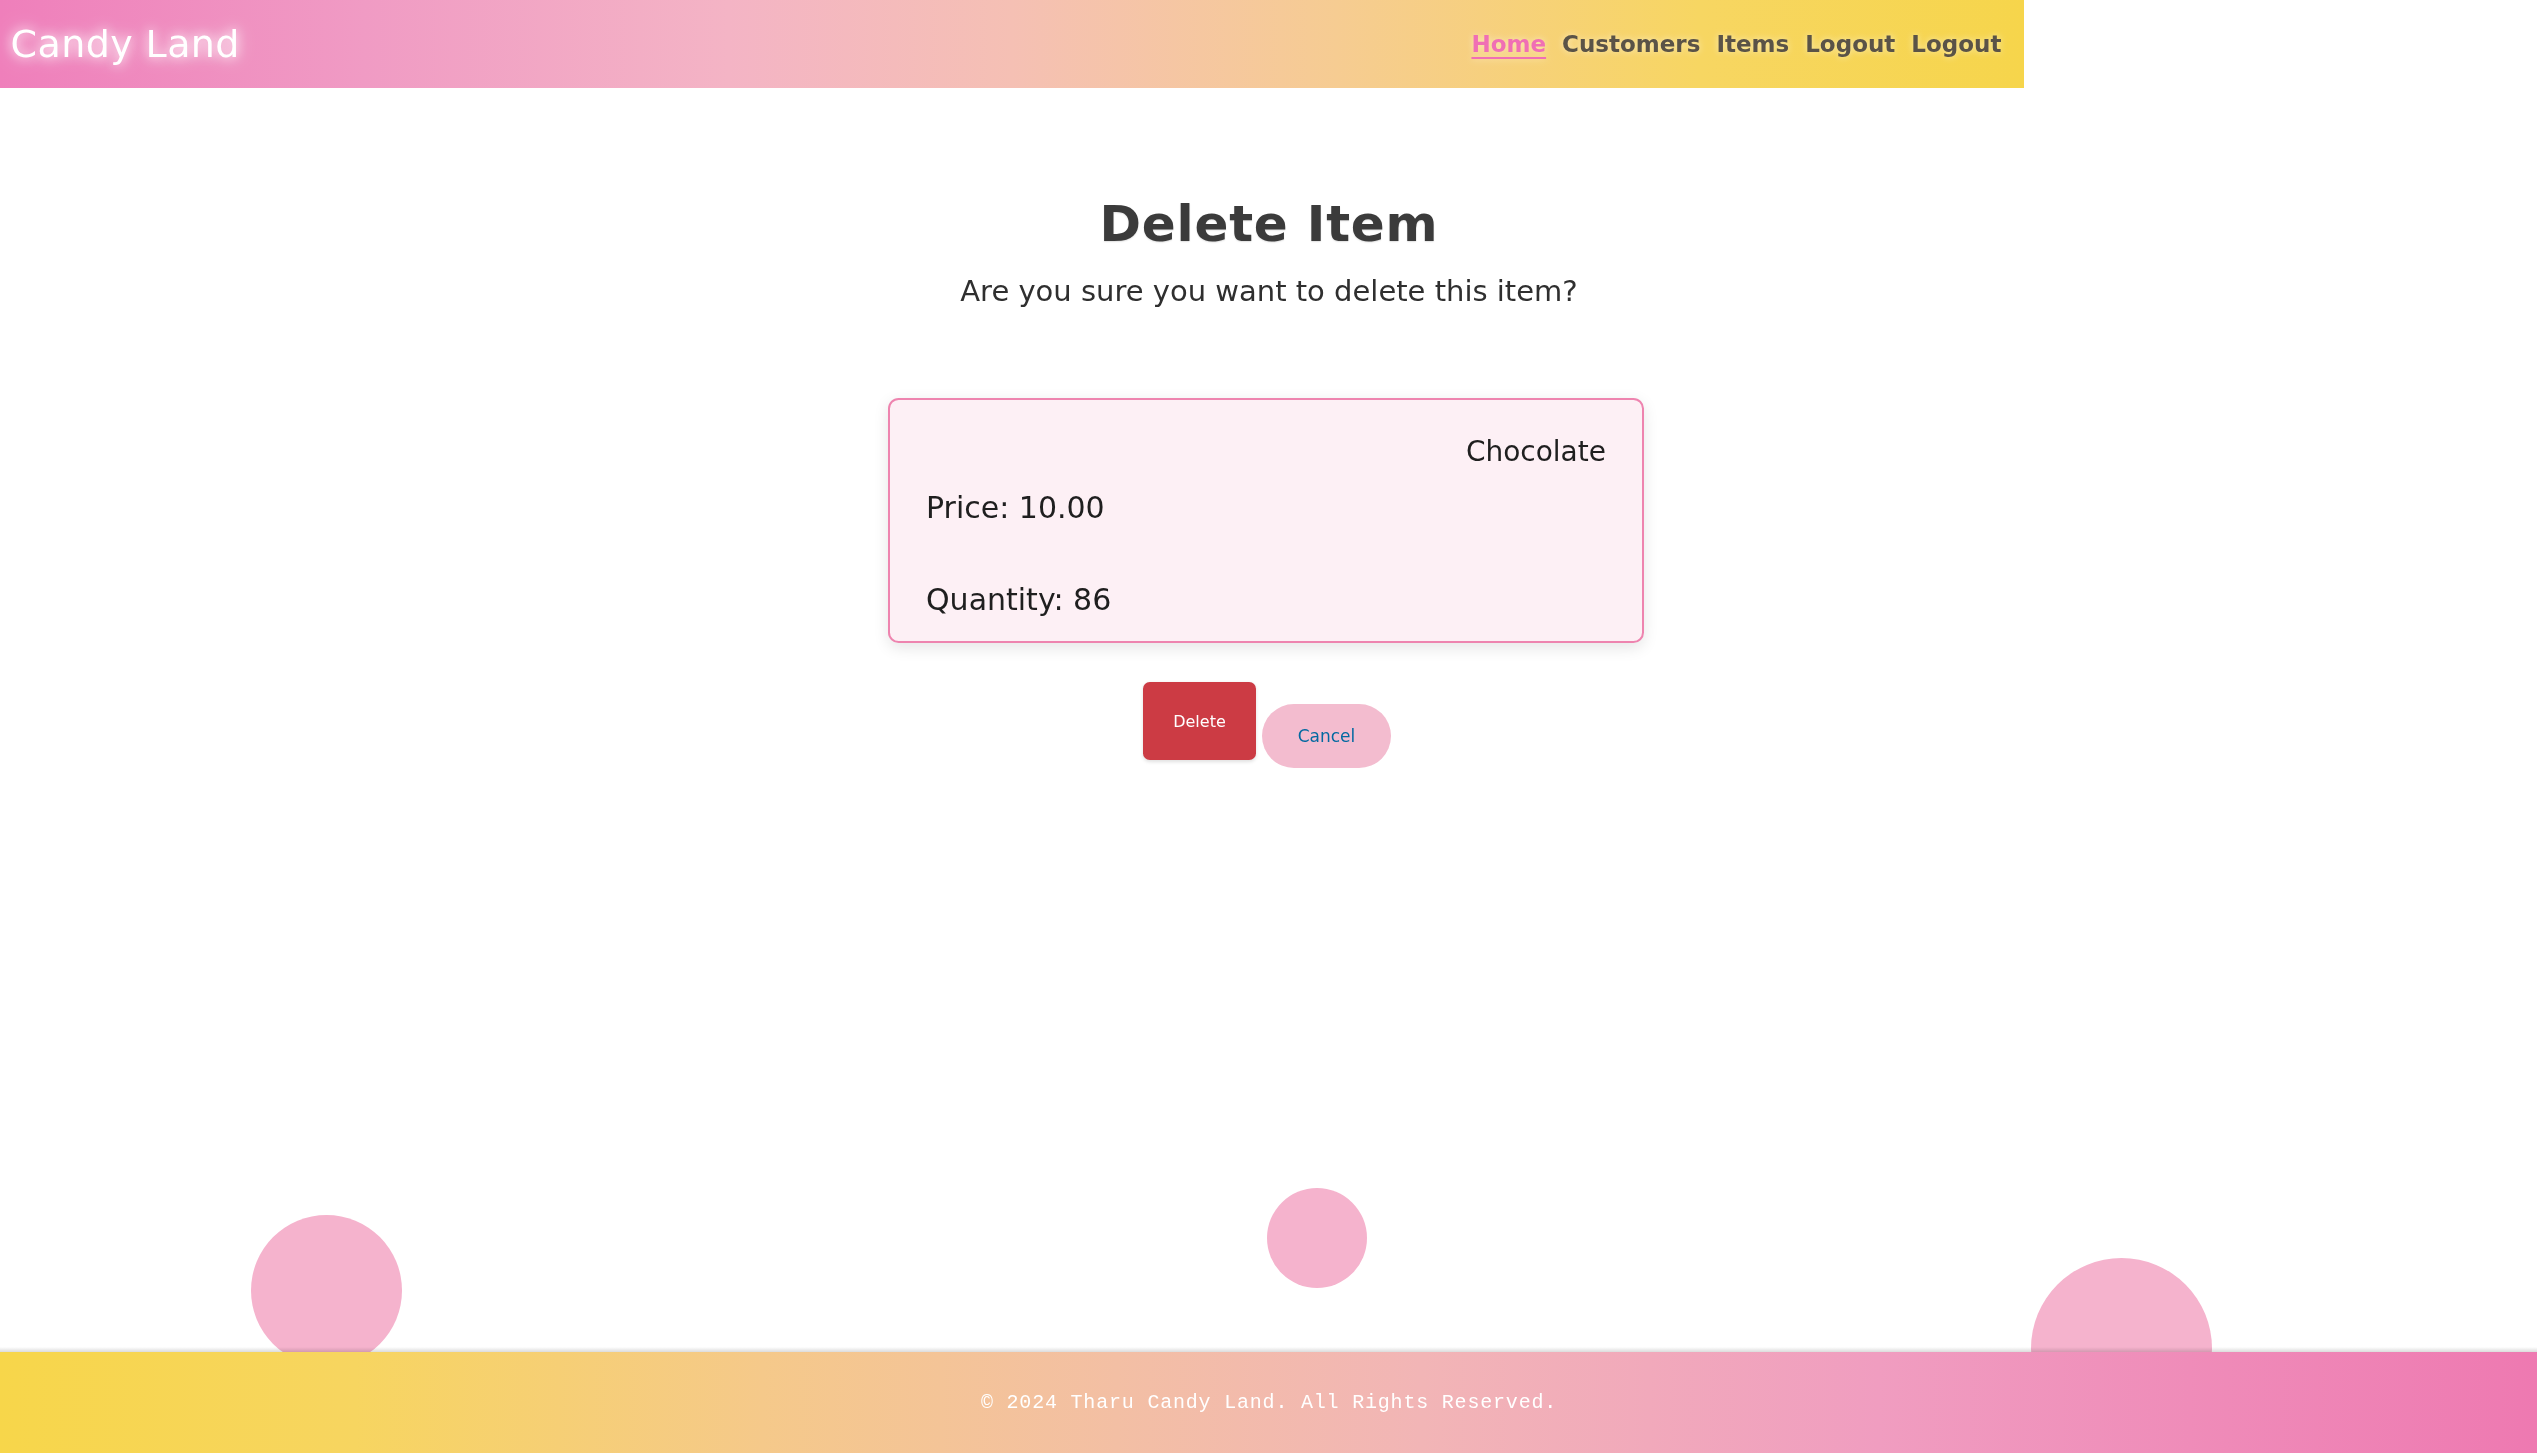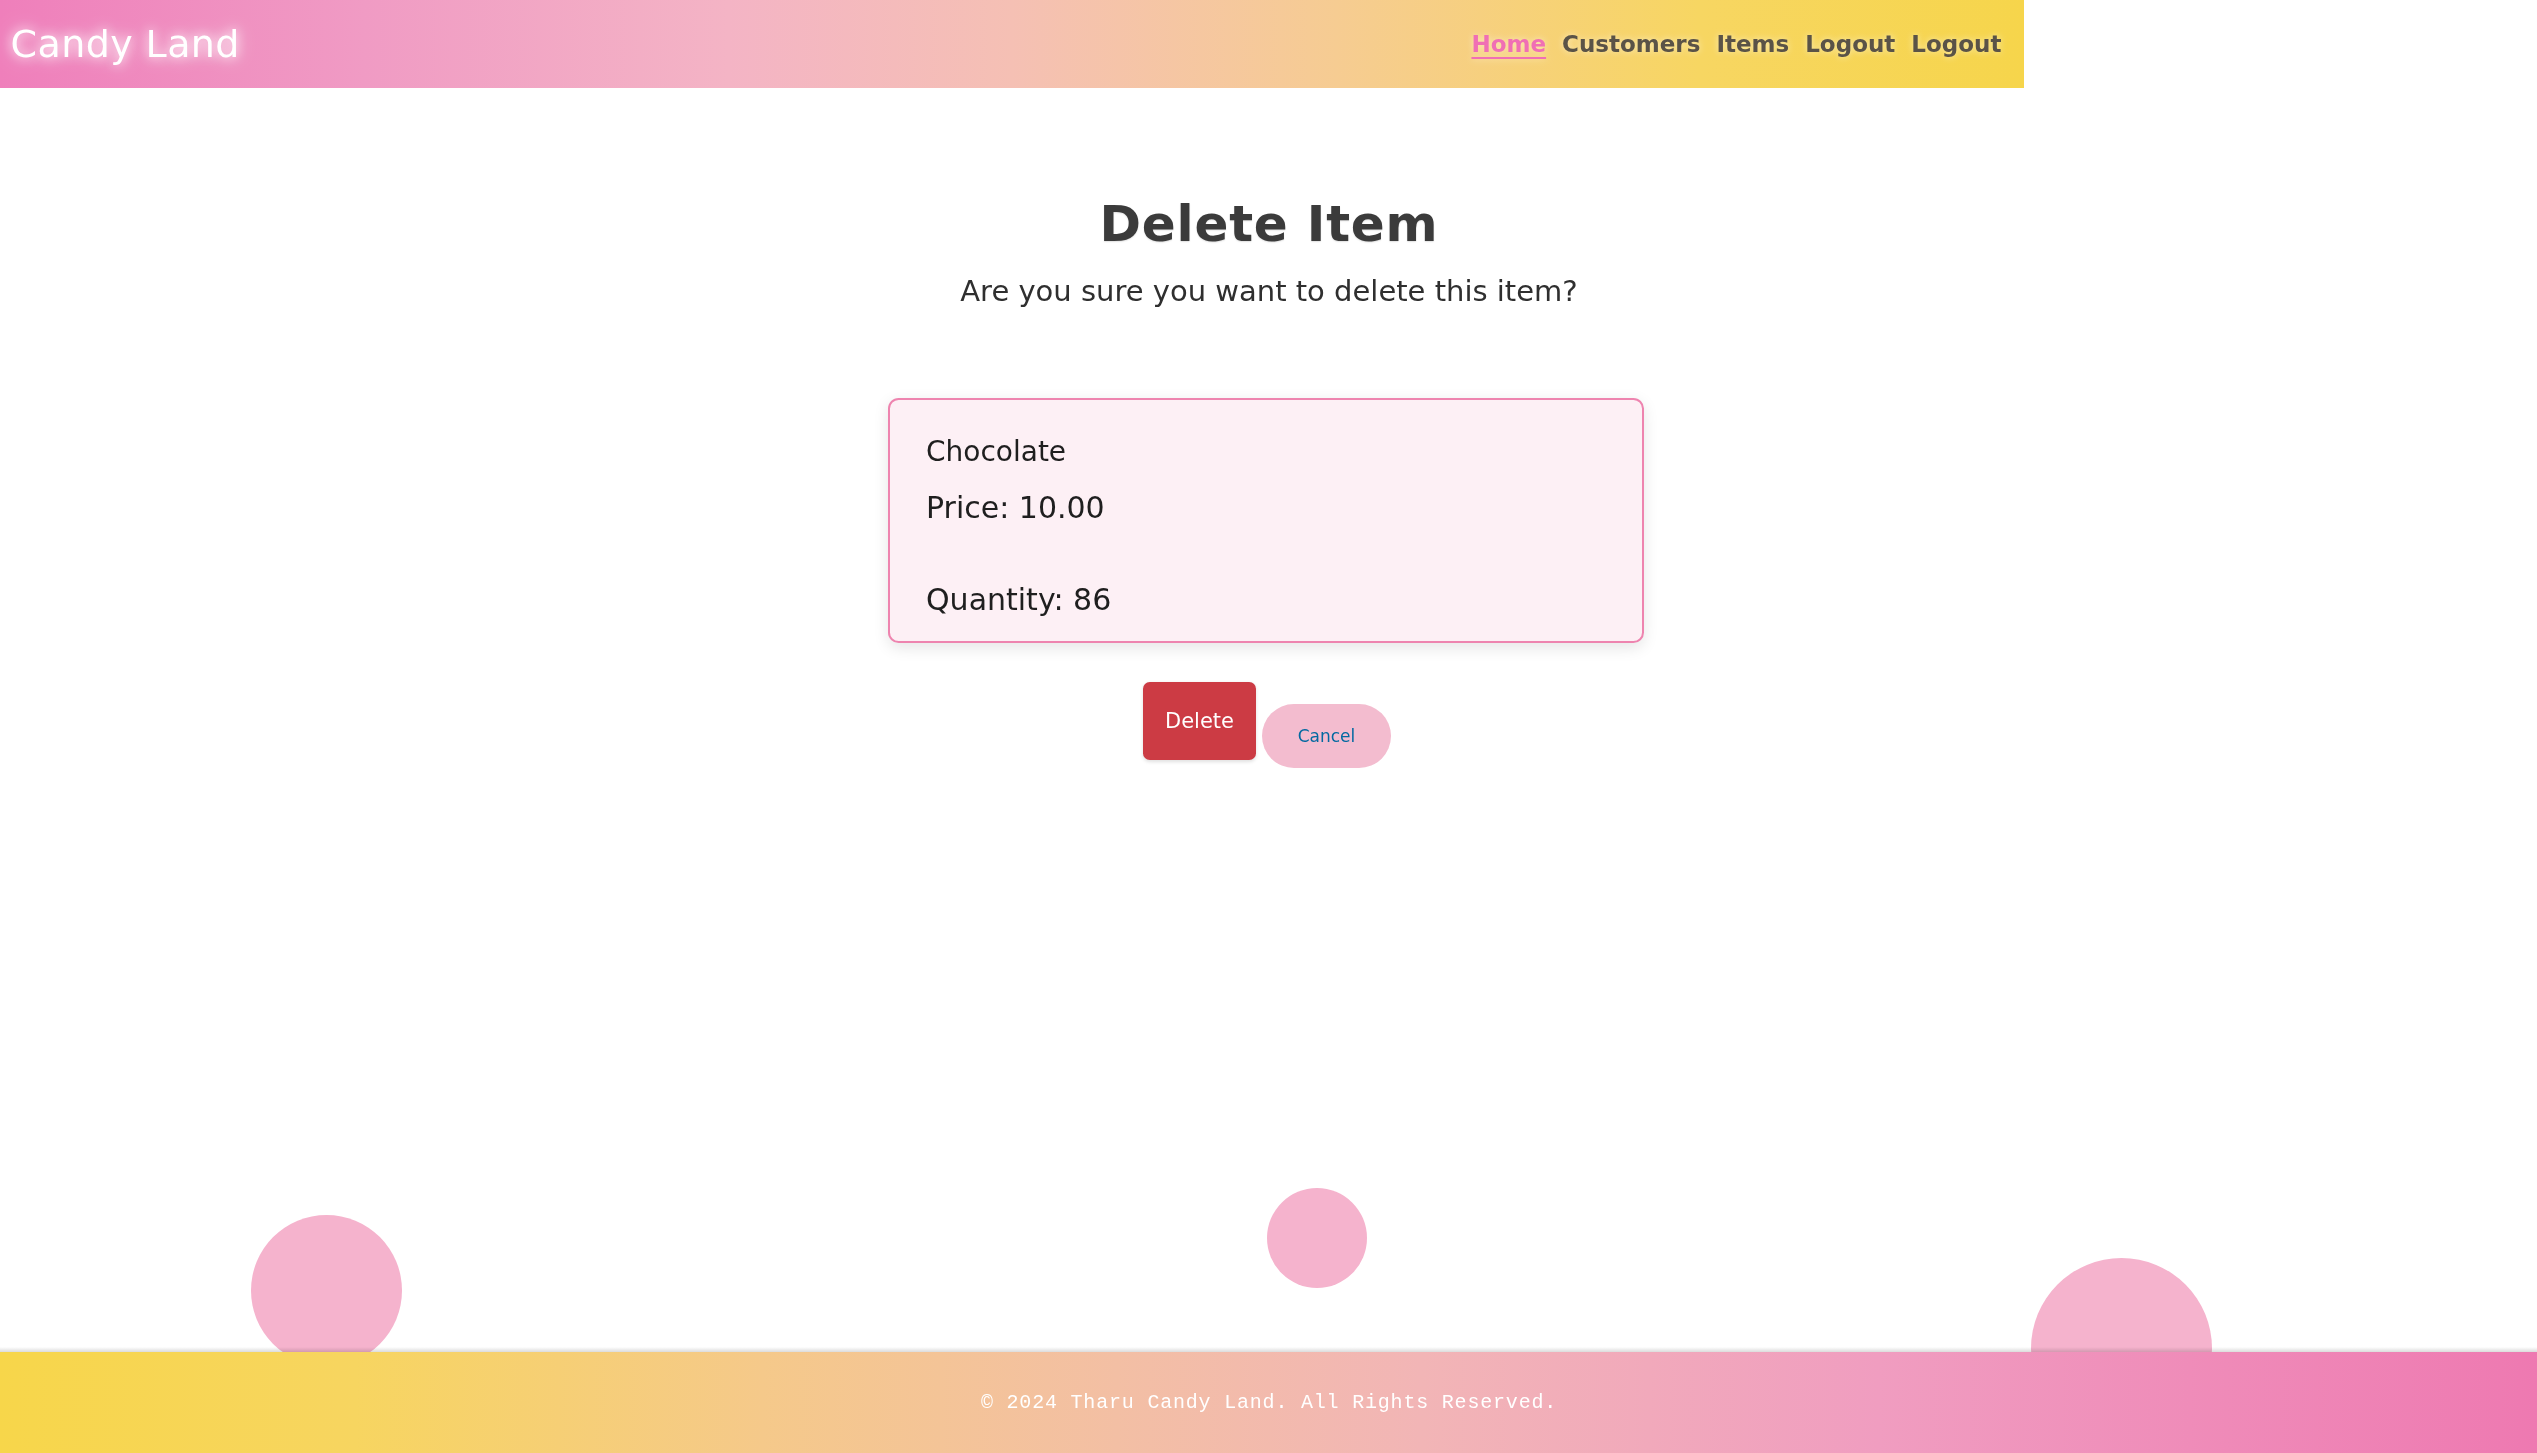--- a/index.html
+++ b/index.html
@@ -114,20 +114,21 @@
     border-radius: 10.6px;
     box-shadow: 0 4.5px 15px rgba(0,0,0,0.10);
     padding: 27px 36px;
   }
   .item-name {
     font-family: "DejaVu Sans", sans-serif;
     font-size: 28px;
     font-weight: 400;
     color: #1f1f1f;
     margin: 7.6px 0 0 0;
+    text-align: right;
   }
   .item-field {
     font-family: "DejaVu Sans", sans-serif;
     font-size: 30px;
     font-weight: 400;
     color: #1f1f1f;
     margin: 0;
   }
   .item-price { margin-top: 22px; }
   .item-quantity { margin-top: 57px; }
@@ -141,21 +142,21 @@
     align-items: flex-start;
   }
   .btn-delete {
     width: 113px;
     height: 78px;
     background: #cc3b44;
     color: #ffffff;
     border: none;
     border-radius: 6.8px;
     font-family: "DejaVu Sans", sans-serif;
-    font-size: 21px;
+    font-size: 16px;
     font-weight: 400;
     cursor: pointer;
     display: flex;
     align-items: center;
     justify-content: center;
     box-shadow: 0 1.5px 3.8px rgba(0,0,0,0.12);
     padding: 0;
   }
   .btn-cancel {
     width: 129px;

